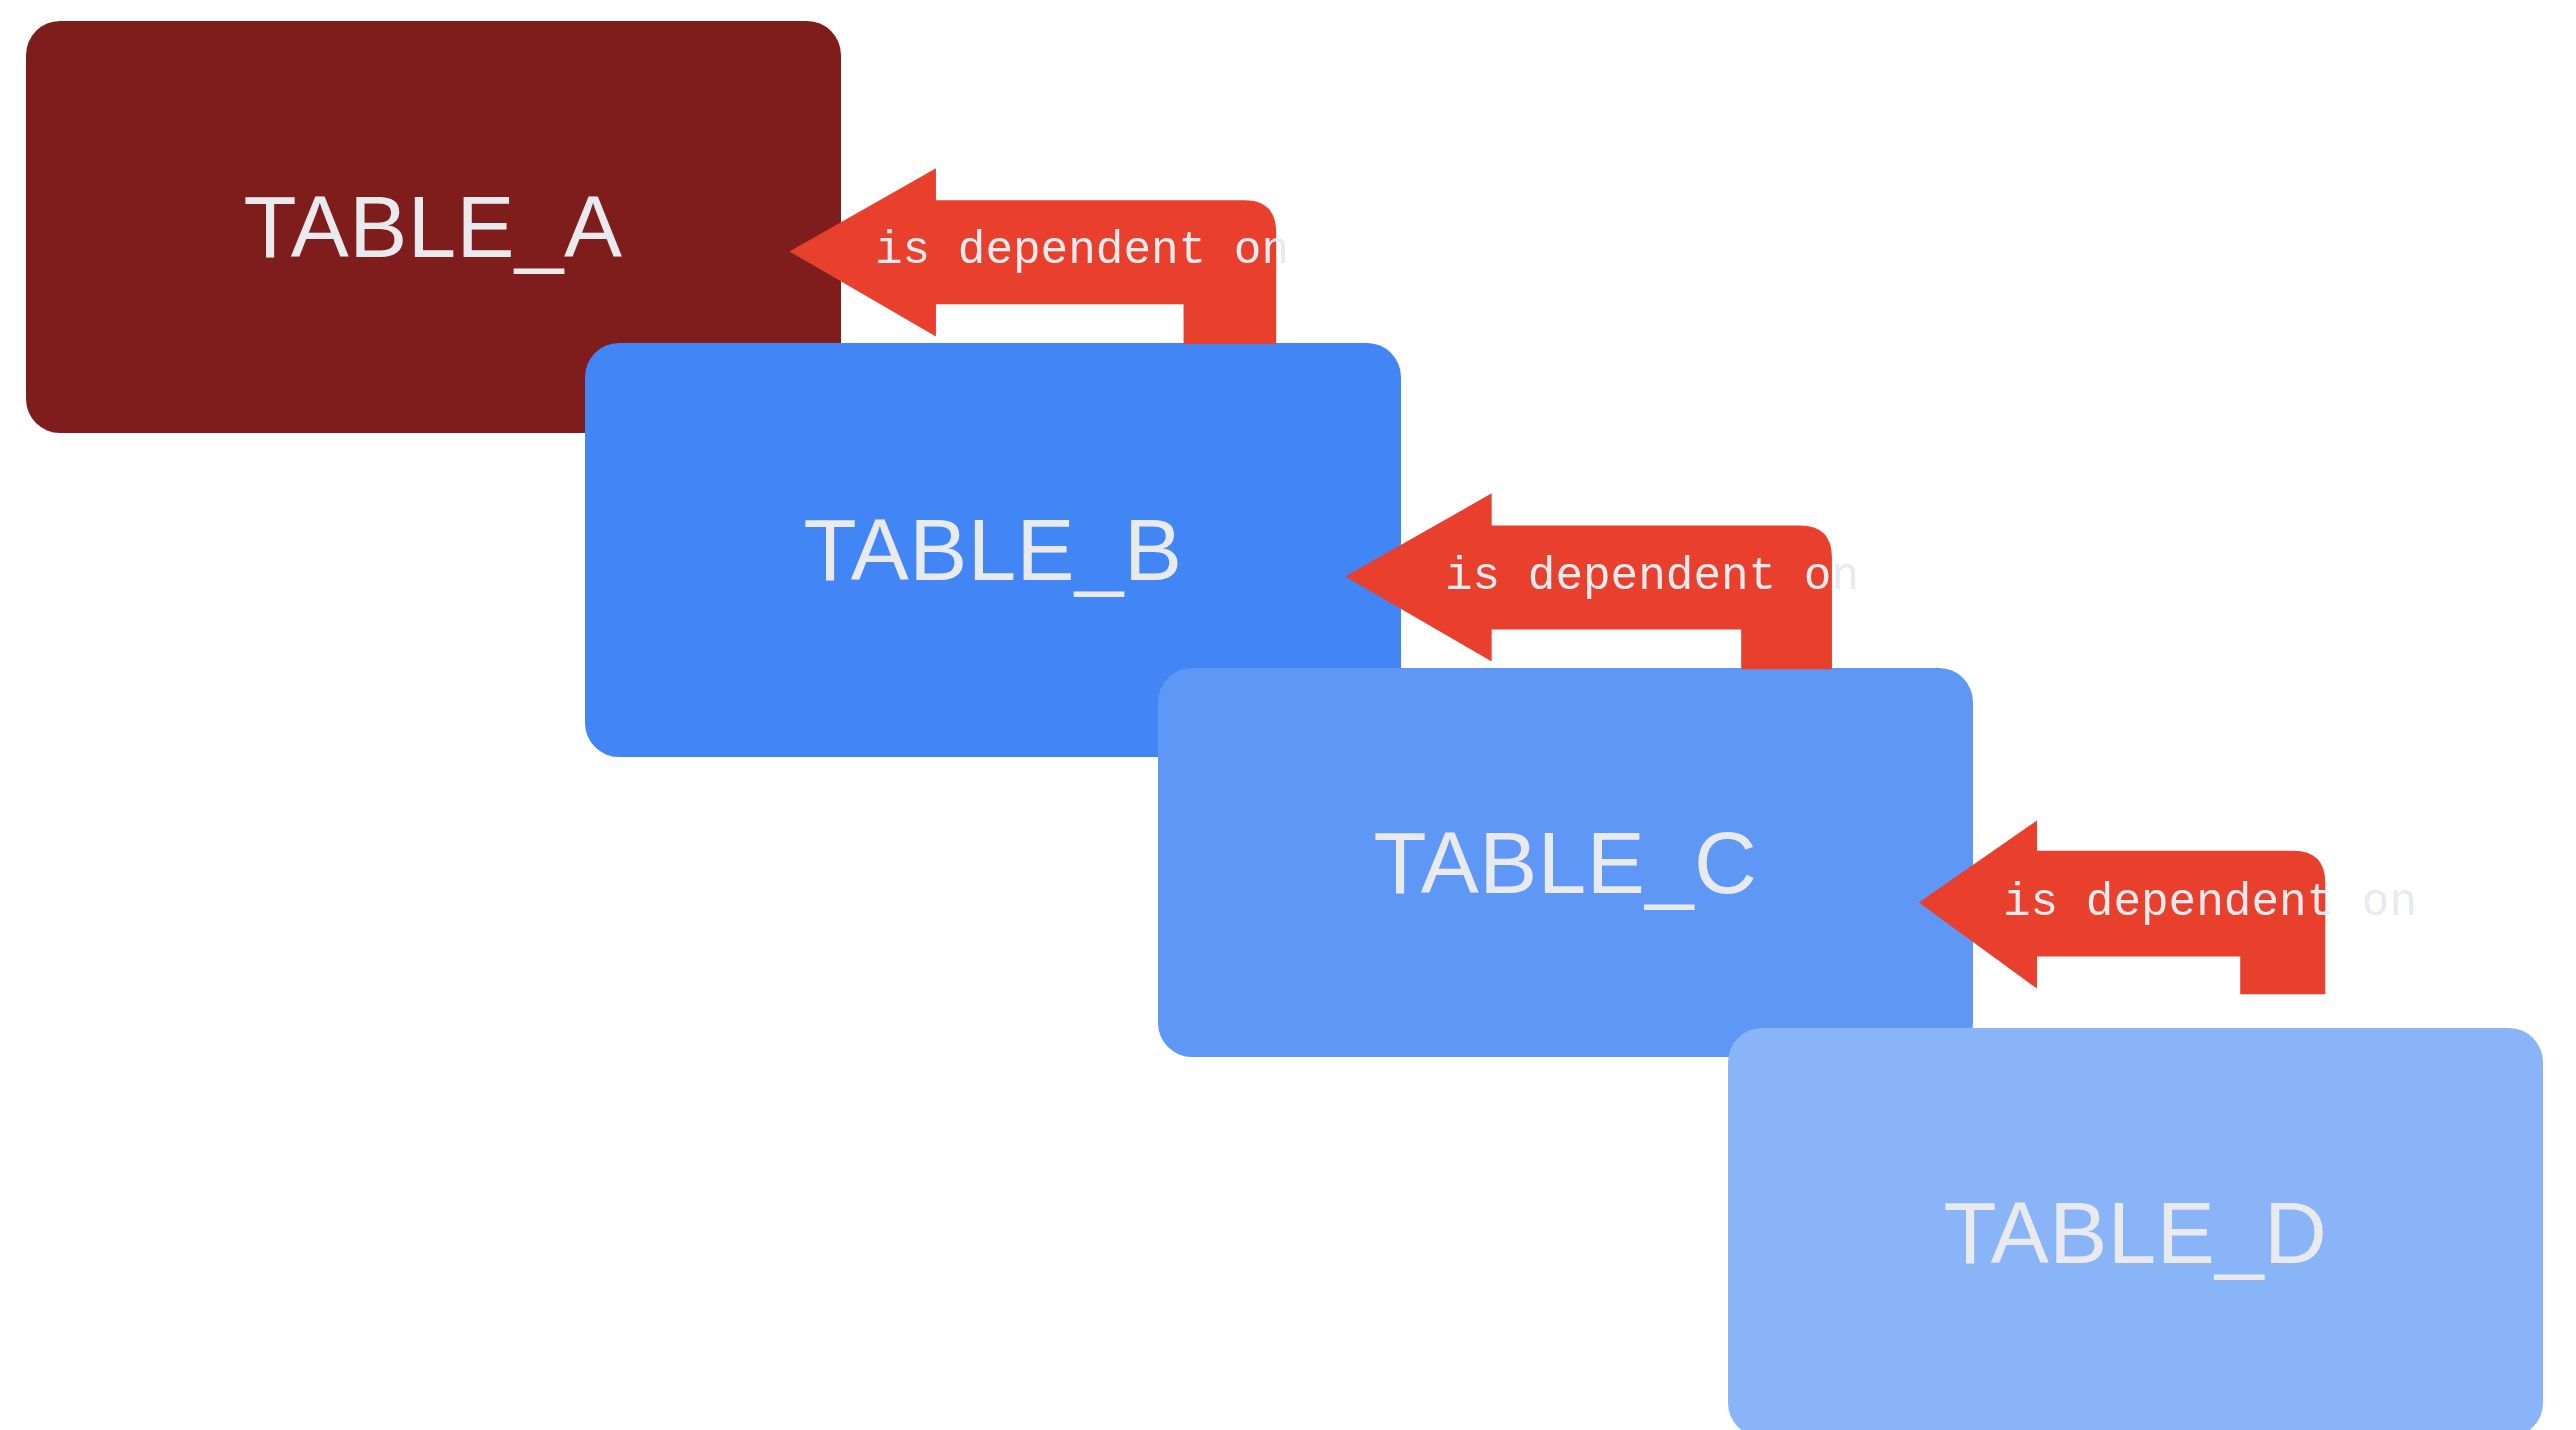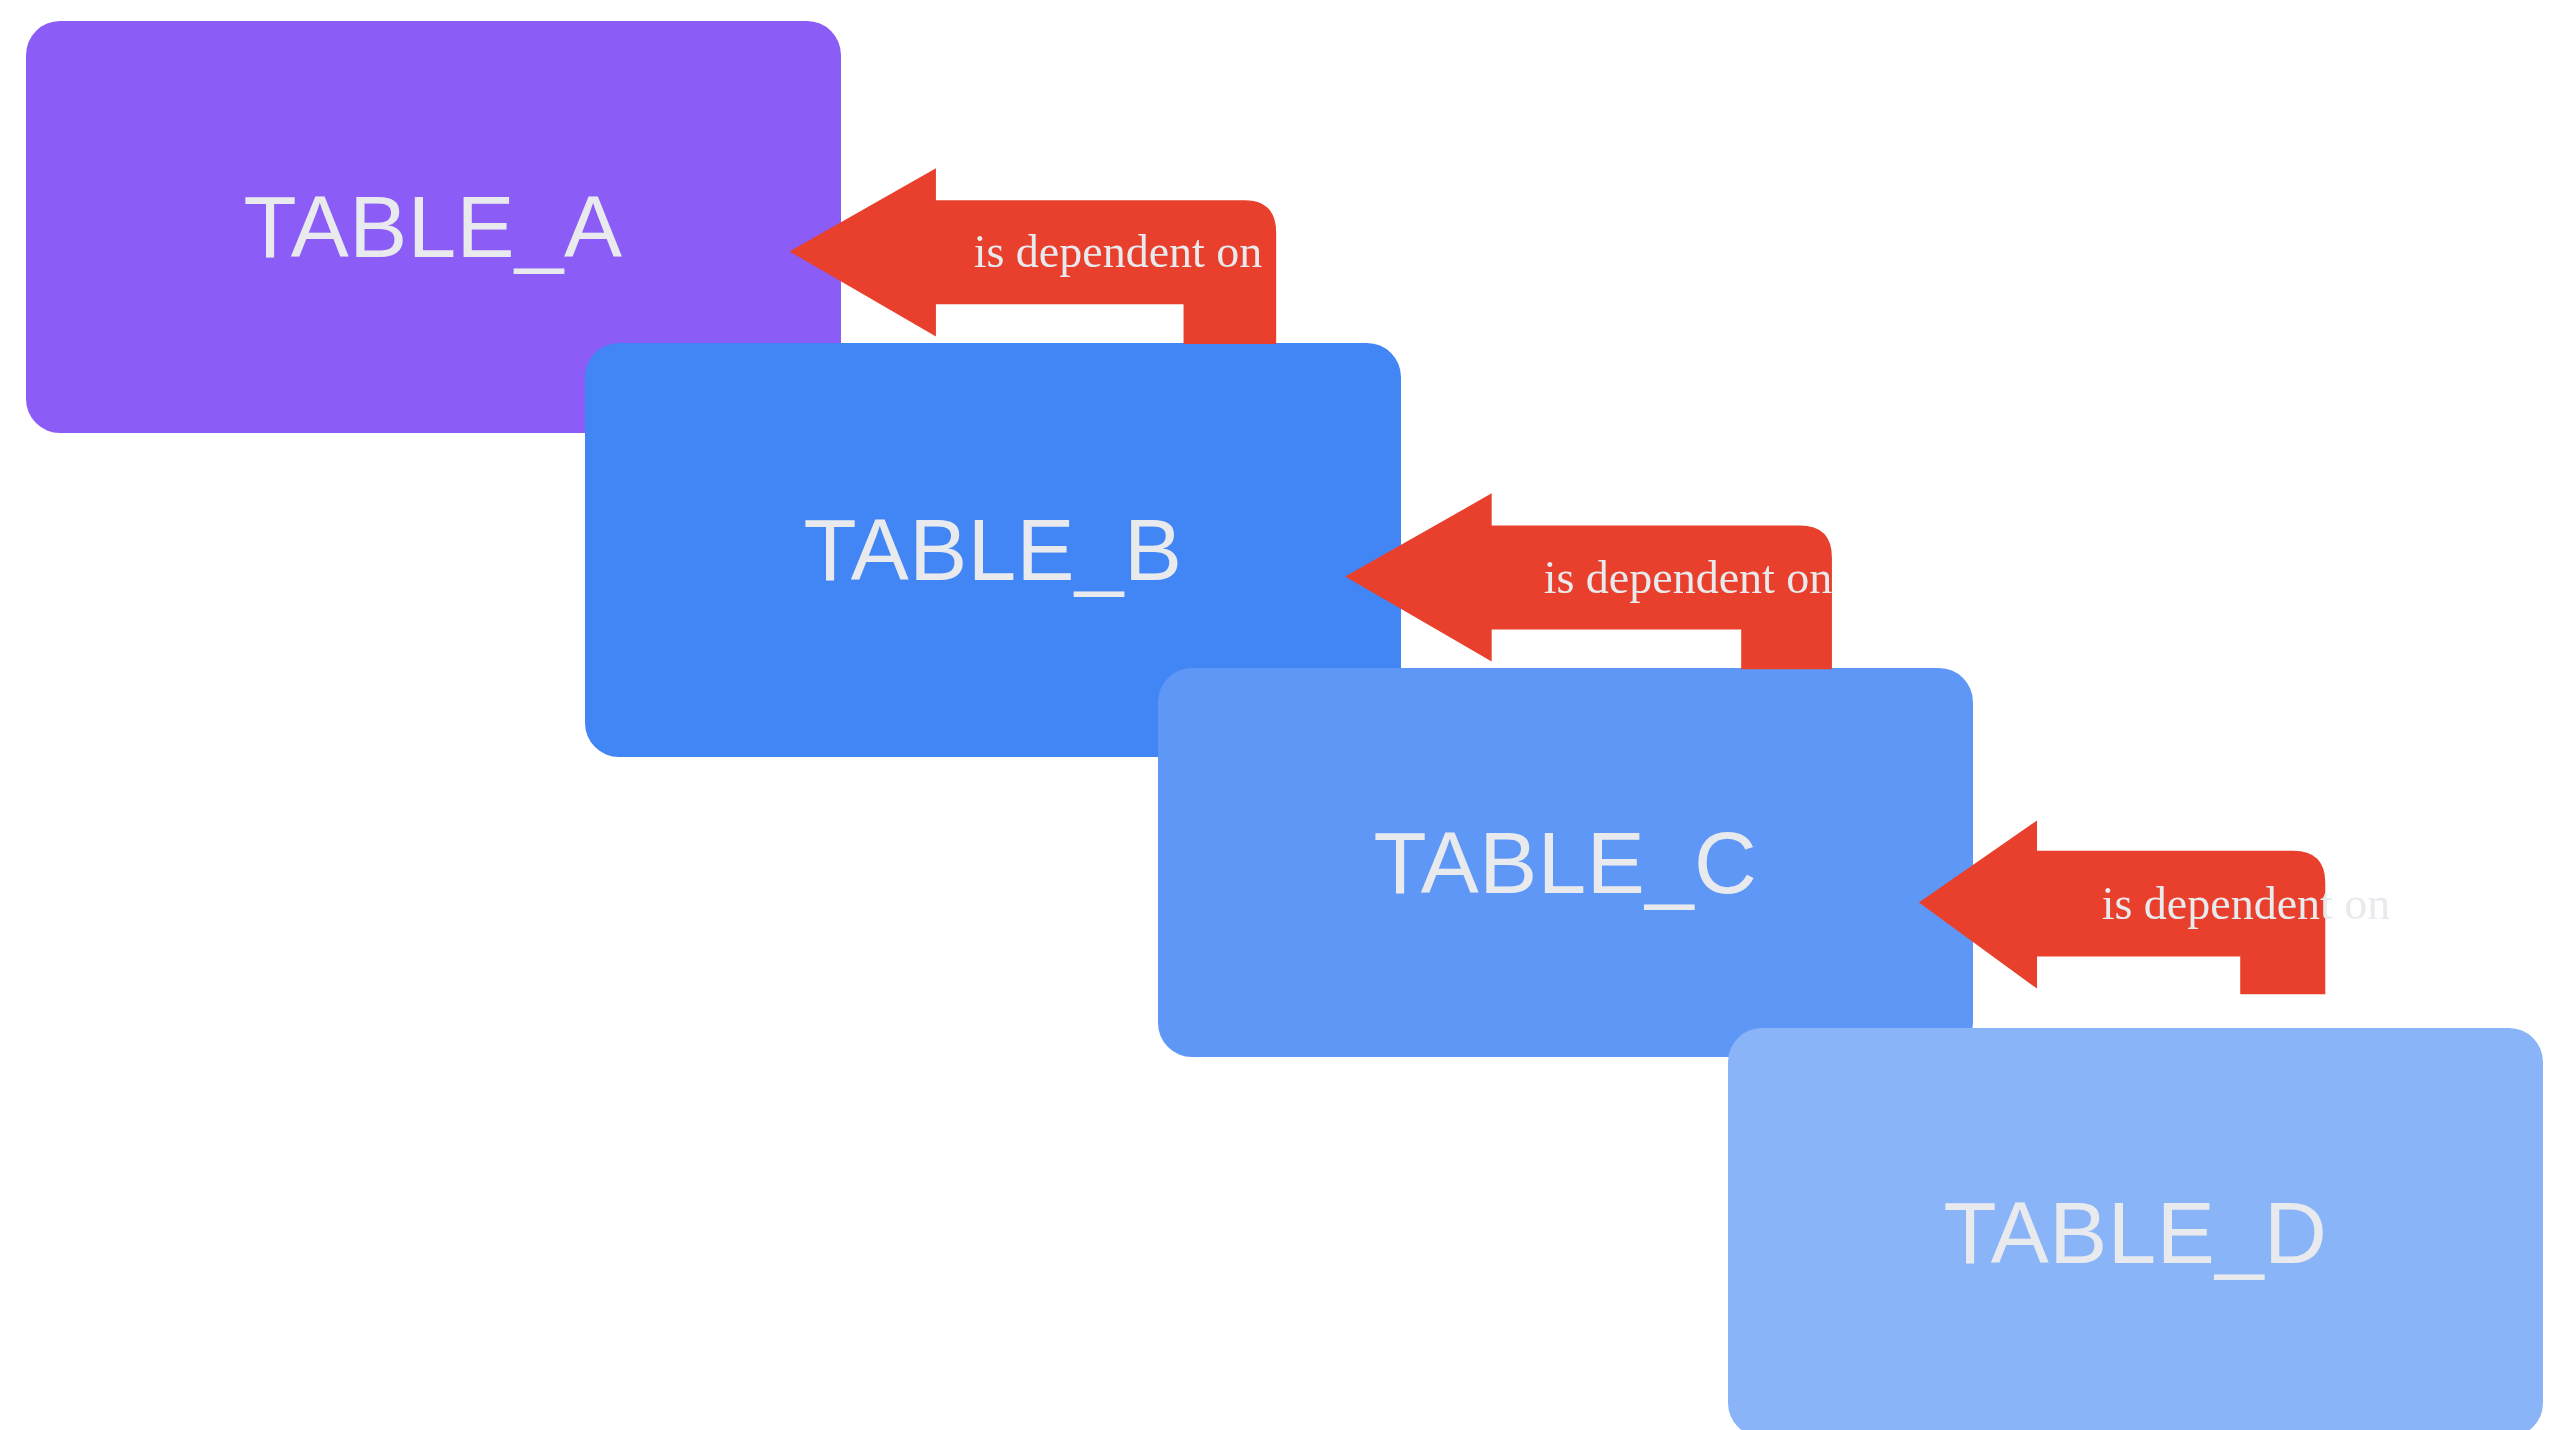--- a/index.html
+++ b/index.html
@@ -36,34 +36,33 @@
     position: absolute;
     left: 0;
     top: 0;
     width: 2576px;
     height: 1430px;
     pointer-events: none;
   }
   .edge-label {
     position: absolute;
     color: #E8EAED;
-    font-family: Liberation Serif, serif;
+    font-family: Liberation Mono, monospace;
     font-weight: 400;
     white-space: nowrap;
     user-select: none;
     transform: translate(-50%, -50%);
-    margin-left: 36px;
   }
 </style>
 </head>
 <body>
 
 <div id="canvas">
 
-  <div class="node-box" id="node-0" style="left: 25.5px; top: 21px; width: 815px; height: 412px; background: #8b5cf6; border-radius: 34px;">
+  <div class="node-box" id="node-0" style="left: 25.5px; top: 21px; width: 815px; height: 412px; background: #7f1d1d; border-radius: 34px;">
     <span class="node-label" style="font-size: 87px;">TABLE_A</span>
   </div>
 
   <div class="node-box" id="node-1" style="left: 585px; top: 343px; width: 816px; height: 414px; background: rgb(66, 133, 244); border-radius: 34px;">
     <span class="node-label" style="font-size: 87px;">TABLE_B</span>
   </div>
 
   <svg class="edge-layer" id="edge-svg-0" xmlns="http://www.w3.org/2000/svg" viewBox="0 0 2725 1513" width="2576" height="1430">
       <path d="M 835 266 L 990 178 L 990 212 L 1316 212 Q 1350 212 1350 246 L 1350 364 L 1252 364 L 1252 322 L 990 322 L 990 356 Z" fill="#E8402C"></path>
     </svg>

